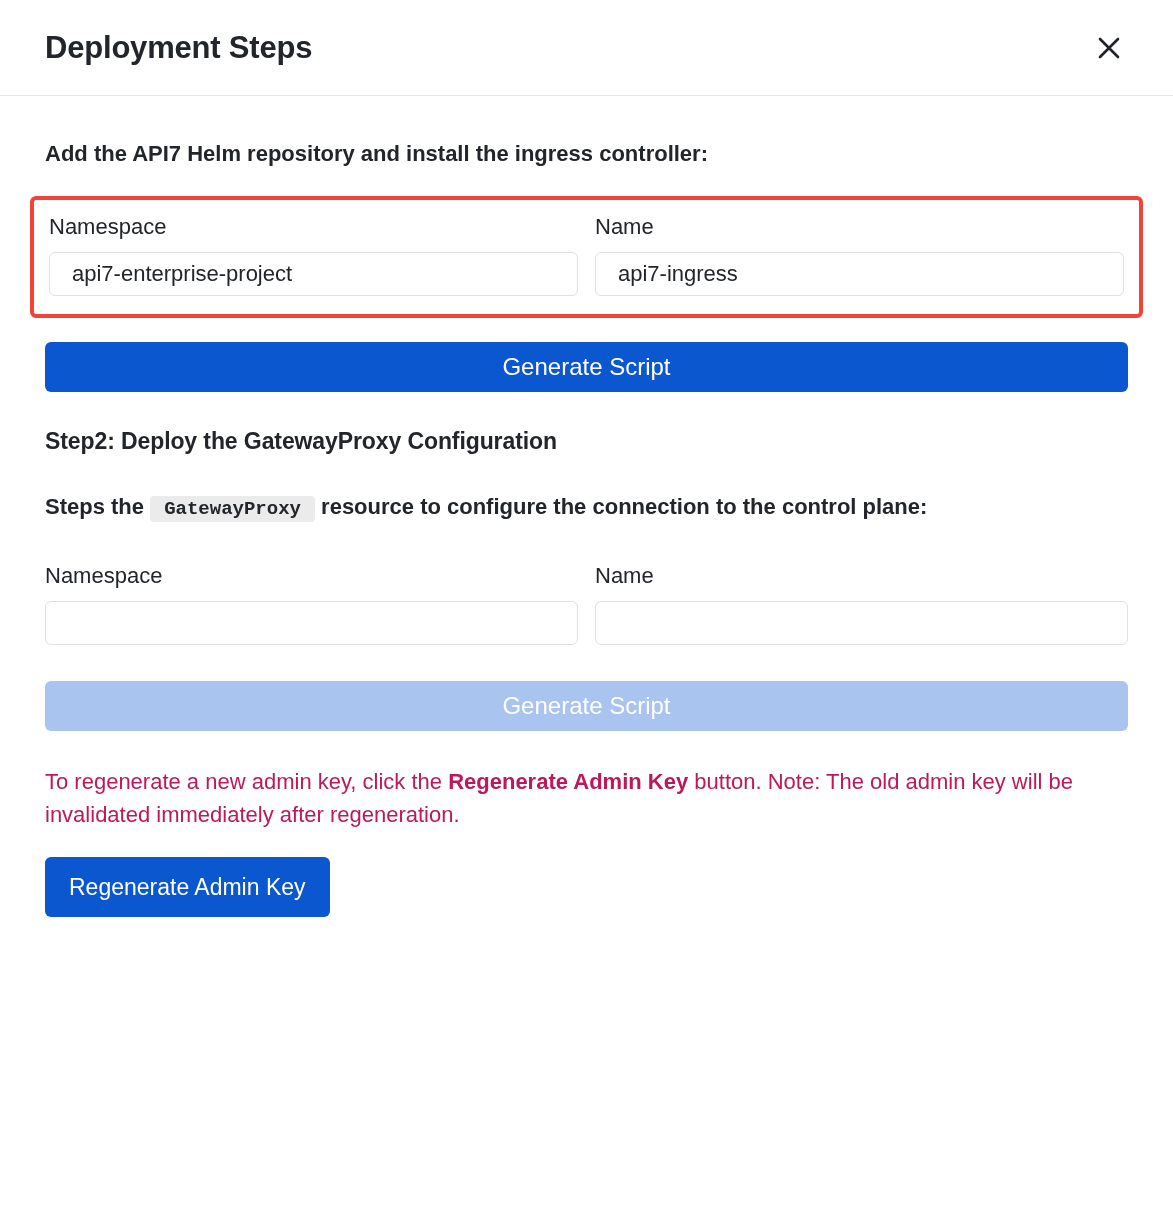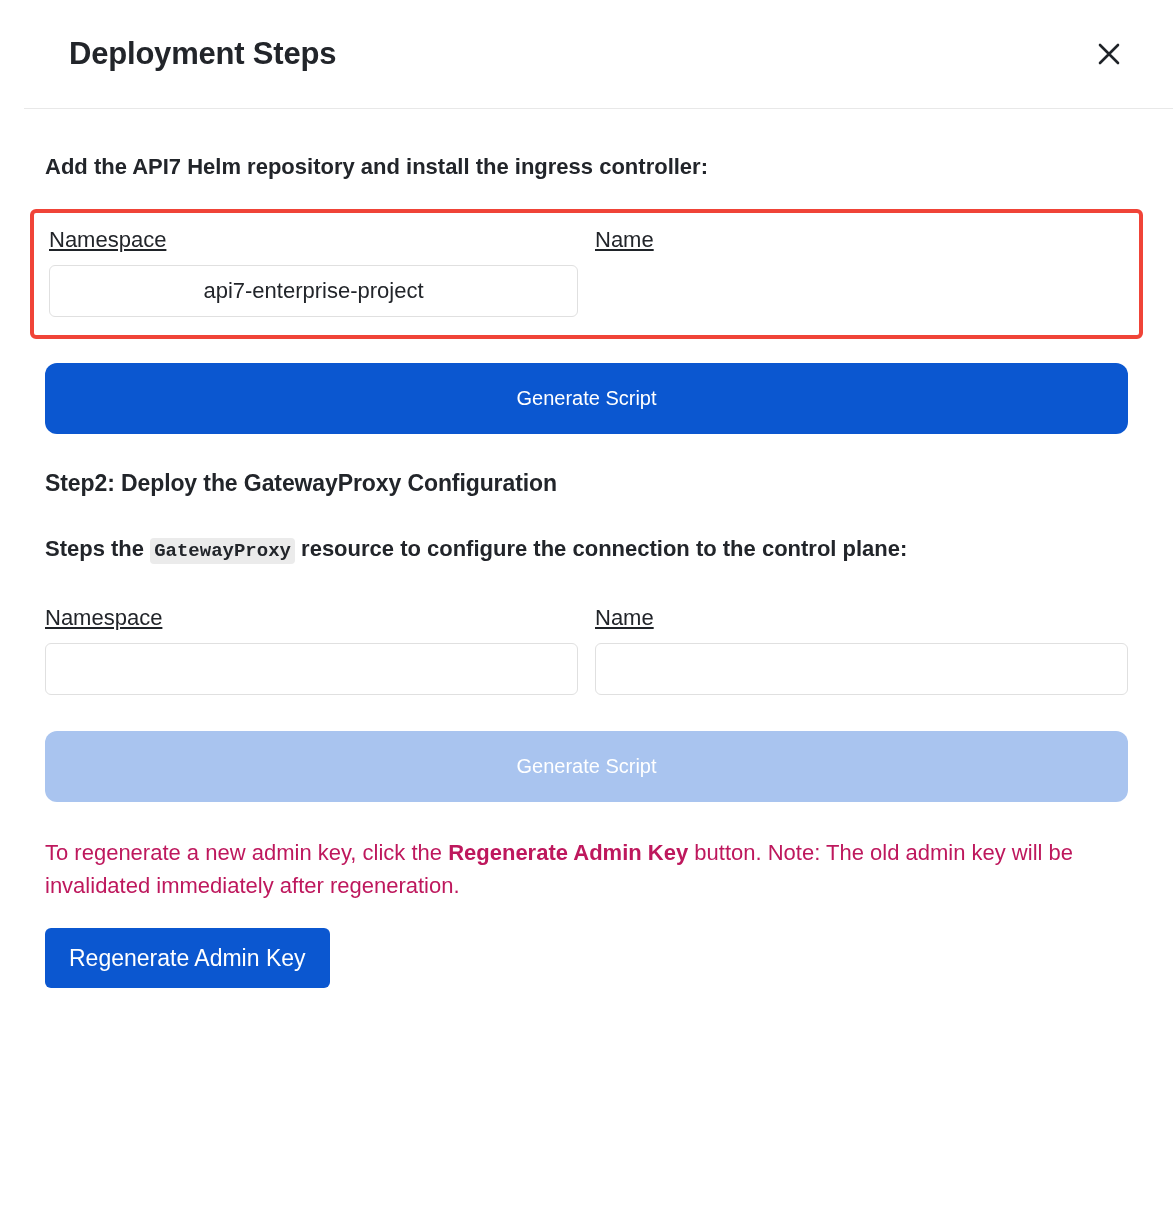--- a/index.html
+++ b/index.html
@@ -16,28 +16,27 @@
     -webkit-font-smoothing: antialiased;
   }
   .dialog {
     width: 1173px;
     min-height: 1215px;
     background: #ffffff;
     display: flex;
     flex-direction: column;
   }
   .dialog-header {
-    height: 109px;
+    height: 96px;
     border-bottom: 1px solid #e8e8e8;
     display: flex;
     align-items: center;
     justify-content: space-between;
     padding: 0 42px 0 45px;
     flex: 0 0 auto;
-    margin-left: 24px;
   }
   .dialog-title {
     font-size: 31px;
     font-weight: bold;
     color: #22252a;
     letter-spacing: -0.2px;
   }
   .close-btn {
     width: 44px;
     height: 44px;
@@ -74,68 +73,66 @@
     margin: 0 0 26px 0;
     font-weight: bold;
   }
   .paragraph.second-desc {
     margin-bottom: 40px;
   }
   code.inline {
     font-family: "Liberation Mono", monospace;
     background: #ebebeb;
     border-radius: 4px;
-    padding: 2px 4px;
+    padding: 2px 14px;
     font-size: 19px;
   }
 
   .field-row {
     display: flex;
     gap: 17px;
-    text-decoration: underline;
   }
   .field {
     flex: 1 1 0;
     min-width: 0;
   }
   .field-label {
     font-size: 22px;
     color: #22252a;
     margin-bottom: 12px;
     display: block;
   }
   .text-input {
     width: 100%;
-    height: 52px;
+    height: 44px;
     border: 1px solid #e0e0e0;
     border-radius: 6px;
     padding: 0 22px;
     font-size: 22px;
     font-family: "Liberation Sans", sans-serif;
     color: #22252a;
     background: #ffffff;
     outline: none;
-    text-align: center;
   }
   .text-input::placeholder { color: #b8b8b8; }
 
   .highlight-box {
     border: 4px solid #f04438;
     border-radius: 6px;
     padding: 14px 15px 18px 15px;
     margin: 0 -15px 24px -15px;
   }
   .highlight-box .field-label { margin-bottom: 12px; }
 
   .btn {
     width: 100%;
-    height: 71px;
+    height: 50px;
     border: none;
-    border-radius: 12px;
-    font-size: 20px;
+    border-radius: 6px;
+    font-size: 24px;
     font-family: "Liberation Sans", sans-serif;
     color: #ffffff;
     cursor: pointer;
     display: flex;
     align-items: center;
     justify-content: center;
   }
   .btn-primary { background: #0b57d0; }
   .btn-disabled { background: #a9c4ef; cursor: default; }
 
@@ -184,20 +181,21 @@
     <p class="paragraph">Add the API7 Helm repository and install the ingress controller:</p>
 
     <div class="highlight-box">
       <div class="field-row">
         <div class="field">
           <label class="field-label">Namespace</label>
           <input class="text-input" type="text" value="api7-enterprise-project" style="">
         </div>
         <div class="field">
           <label class="field-label">Name</label>
+          <input class="text-input" type="text" value="api7-ingress" style="">
         </div>
       </div>
     </div>
 
     <button class="btn btn-primary">Generate Script</button>
 
     <h2 class="step-heading second">Step2: Deploy the GatewayProxy Configuration</h2>
 
     <p class="paragraph second-desc"><span>Steps the </span><code class="inline">GatewayProxy</code><span> resource to configure the connection to the control plane:</span></p>
 

